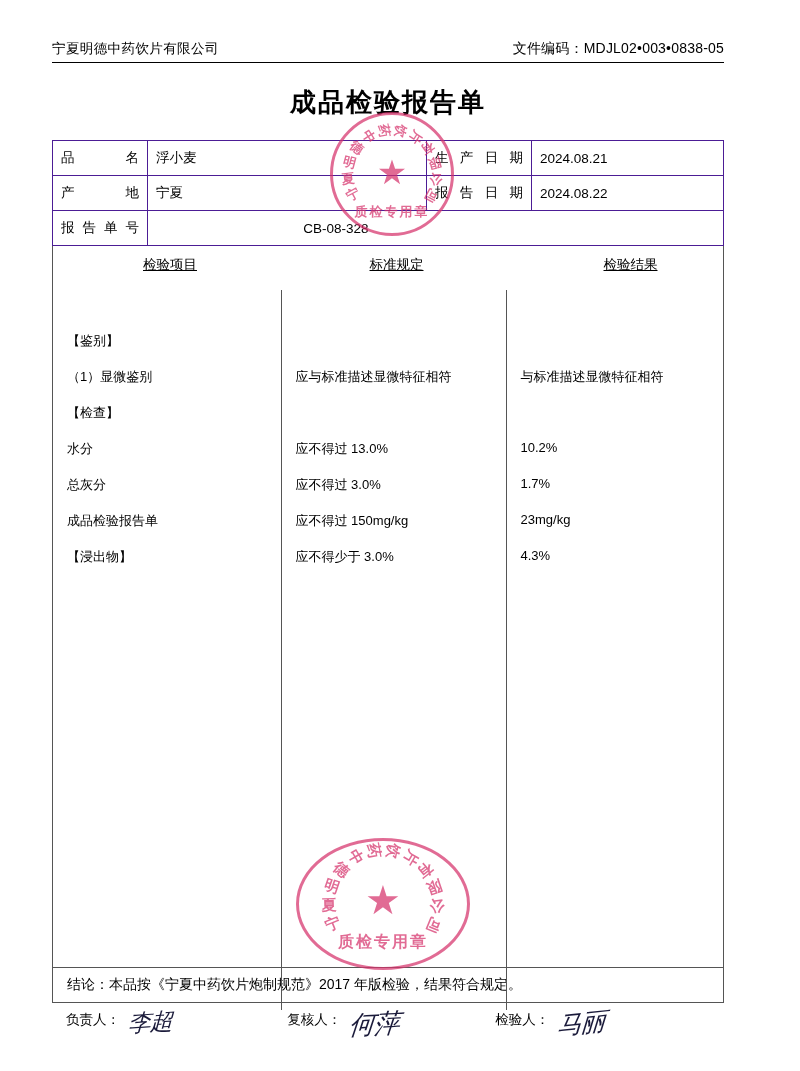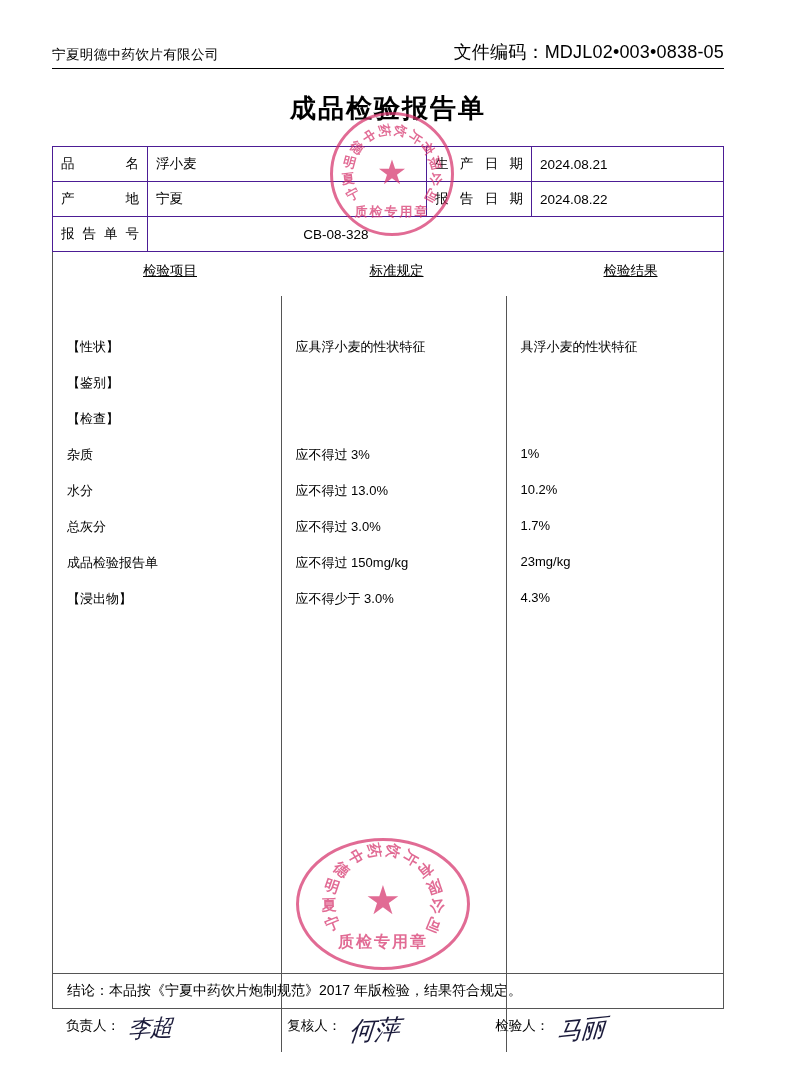--- a/index.html
+++ b/index.html
@@ -27,21 +27,21 @@
   
   .header-row {
     display: flex;
     justify-content: space-between;
     align-items: flex-end;
     font-size: 13.5px;
     padding-bottom: 4px;
     border-bottom: 1px solid #000;
   }
   .header-left { letter-spacing: 0.4px; }
-  .header-right { letter-spacing: 0.2px; font-size: 18px; }
+  .header-right { letter-spacing: 0.2px; font-size: 14px; }
 
   .doc-title {
     text-align: center;
     font-size: 26px;
     font-weight: bold;
     letter-spacing: 2px;
     margin: 22px 0 20px 0;
   }
 
   
@@ -273,38 +273,33 @@
           <th class="col-sep-l"><span>检验结果</span></th>
         </tr>
       </thead>
       <tbody>
         <tr class="spacer-row">
           <td></td>
           <td class="col-sep-l"></td>
           <td class="col-sep-l"></td>
         </tr>
         <tr class="item-row">
-          <td>【性状】</td>
-          <td class="col-sep-l">应具浮小麦的性状特征</td>
-          <td class="col-sep-l">具浮小麦的性状特征</td>
-        </tr>
-        <tr class="item-row">
           <td>【鉴别】</td>
           <td class="col-sep-l"></td>
           <td class="col-sep-l"></td>
         </tr>
         <tr class="item-row">
+          <td>（1）显微鉴别</td>
+          <td class="col-sep-l">应与标准描述显微特征相符</td>
+          <td class="col-sep-l">与标准描述显微特征相符</td>
+        </tr>
+        <tr class="item-row">
           <td>【检查】</td>
           <td class="col-sep-l"></td>
           <td class="col-sep-l"></td>
-        </tr>
-        <tr class="item-row">
-          <td>杂质</td>
-          <td class="col-sep-l">应不得过 3%</td>
-          <td class="col-sep-l">1%</td>
         </tr>
         <tr class="item-row">
           <td>水分</td>
           <td class="col-sep-l">应不得过 13.0%</td>
           <td class="col-sep-l">10.2%</td>
         </tr>
         <tr class="item-row">
           <td>总灰分</td>
           <td class="col-sep-l">应不得过 3.0%</td>
           <td class="col-sep-l">1.7%</td>

